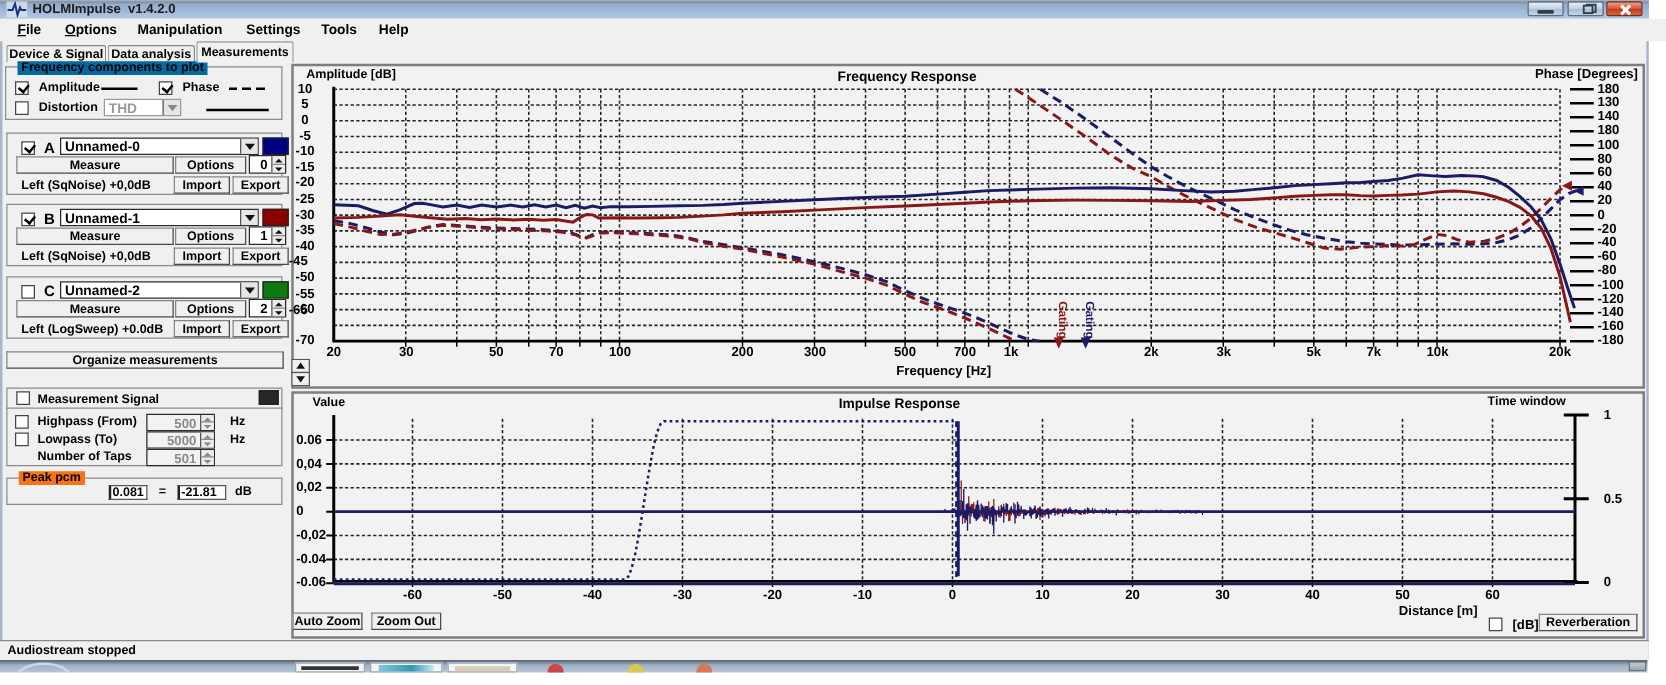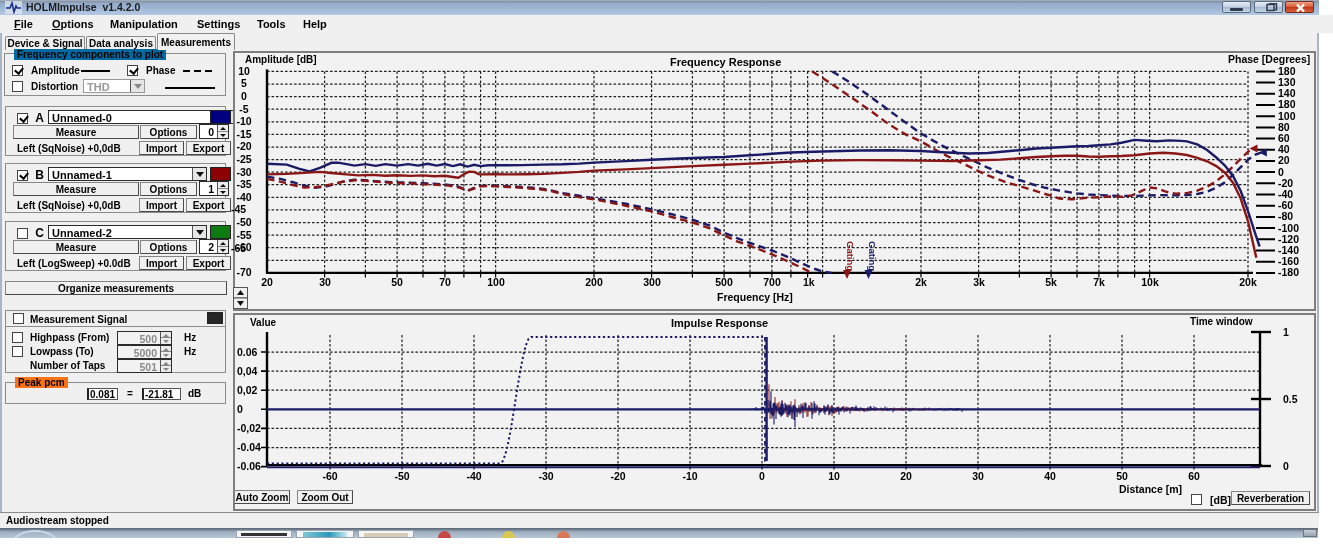--- a/index.html
+++ b/index.html
@@ -105,21 +105,21 @@
     <span style="color:#999">THD</span>
     <i class="dda">
       <b style="border-top-color:#888"></b>
     </i>
   </div>
 <div class="abs" style="left:165px;top:87px;width:50px;height:2px;background:#000"></div>
 
 <div class="blk" style="top:106px">
  <span class="cb chk" style="left:11px;top:6px"></span>
  <span class="bl" style="left:27px;top:4px;width:13px;text-align:center">A</span>
- <div class="combo" style="left:42px;top:3px;width:186px;height:14px">
+ <div class="combo" style="left:42px;top:3px;width:159px;height:14px">
       <span>Unnamed-0</span>
       <i class="dda">
         <b></b>
       </i>
     </div>
  <div class="swatch" style="left:204px;top:3px;width:21px;height:14px;background:#000080"></div>
  <div class="btn" style="left:7px;top:18px;width:126px;height:14px">Measure</div>
  <div class="btn" style="left:134px;top:18px;width:57px;height:14px">Options</div>
  <div class="spin" style="left:193px;top:17px;width:30px;height:15px">
       <span class="sv">0</span>

